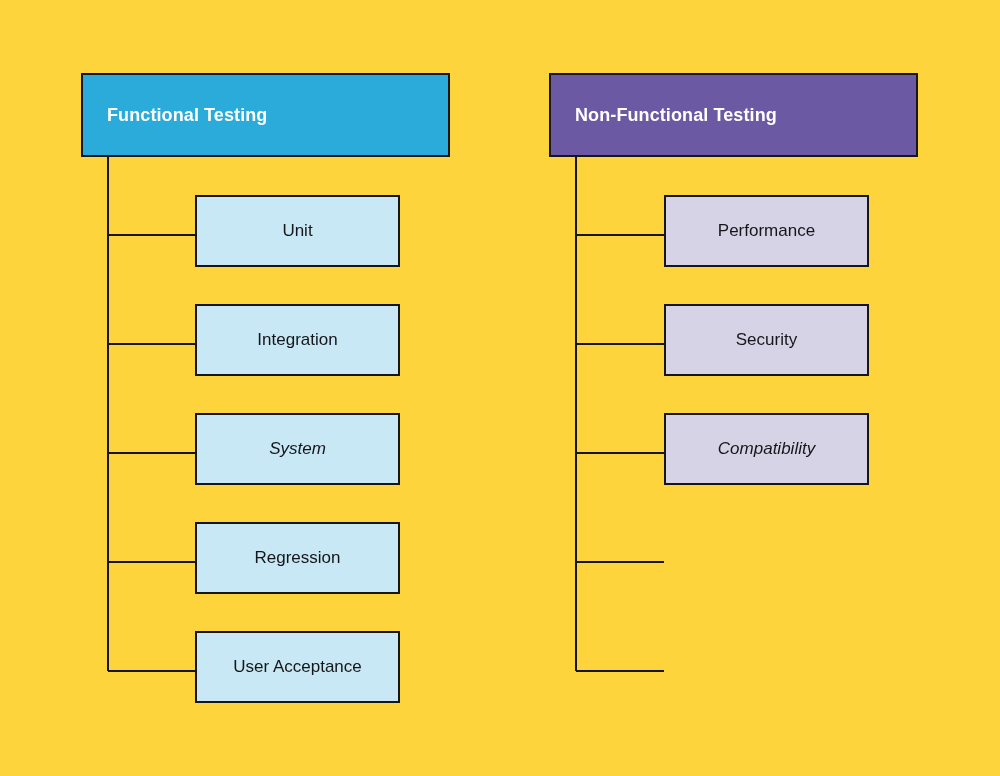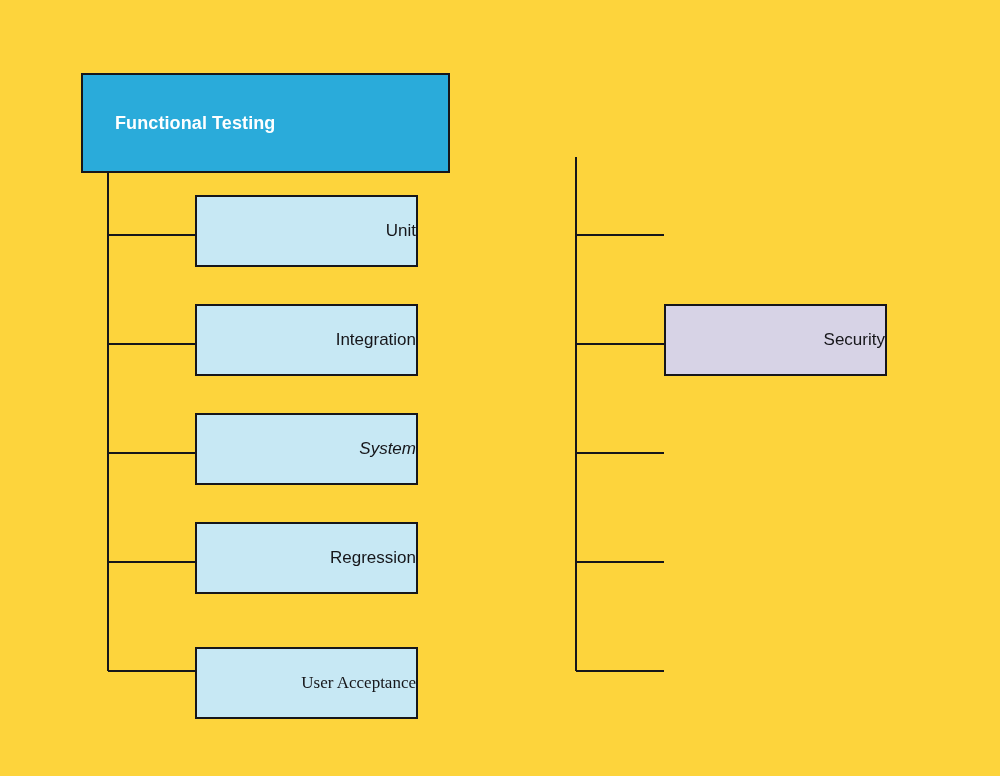--- a/index.html
+++ b/index.html
@@ -28,51 +28,51 @@
   }
   .node {
     position: absolute;
     box-sizing: border-box;
     border: 2px solid #16161a;
     display: flex;
     align-items: center;
   }
   .node-header {
     width: 369px;
-    height: 100px;
+    height: 84px;
     top: 73px;
-    padding-left: 32px;
+    padding-left: 24px;
     justify-content: flex-start;
   }
   .node-header .node-label {
     color: #ffffff;
     font-size: 18px;
     font-weight: bold;
     letter-spacing: 0.1px;
   }
   .node-child {
-    width: 223px;
+    width: 205px;
     height: 72px;
-    justify-content: flex-end;
+    justify-content: center;
   }
   .node-child .node-label {
     color: #16161a;
     font-size: 17px;
     font-weight: normal;
     text-align: center;
   }
   #header-functional { left: 81px; background: #2aabda; }
   #header-nonfunctional { left: 549px; background: #6b59a4; }
   .col-left  { left: 195px; background: #c7e8f4; }
   .col-right { left: 664px; background: #d7d3e6; }
   .row-0 { top: 195px; }
   .row-1 { top: 304px; }
   .row-2 { top: 413px; font-style: italic; }
   .row-3 { top: 522px; }
-  .row-4 { top: 647px; font-family: Liberation Serif, serif; }
+  .row-4 { top: 631px; }
 </style>
 </head>
 <body>
 
 <div id="canvas">
 
   <svg id="wires" viewBox="0 0 1000 776" width="1000" height="776" aria-hidden="true">
     <g stroke="#16161a" stroke-width="2" fill="none" shape-rendering="crispEdges">
 
       <path d="M108 157 L108 671"></path>
@@ -110,22 +110,31 @@
   </div>
 
   <div class="node node-child col-left row-3">
     <span class="node-label">Regression</span>
   </div>
 
   <div class="node node-child col-left row-4">
     <span class="node-label">User Acceptance</span>
   </div>
 
+  <div class="node node-header" id="header-nonfunctional">
+    <span class="node-label">Non-Functional Testing</span>
+  </div>
 
+  <div class="node node-child col-right row-0">
+    <span class="node-label">Performance</span>
+  </div>
 
   <div class="node node-child col-right row-1">
     <span class="node-label">Security</span>
   </div>
 
+  <div class="node node-child col-right row-2">
+    <span class="node-label">Compatibility</span>
+  </div>
 
 
 
 </div>
 
 </body></html>

